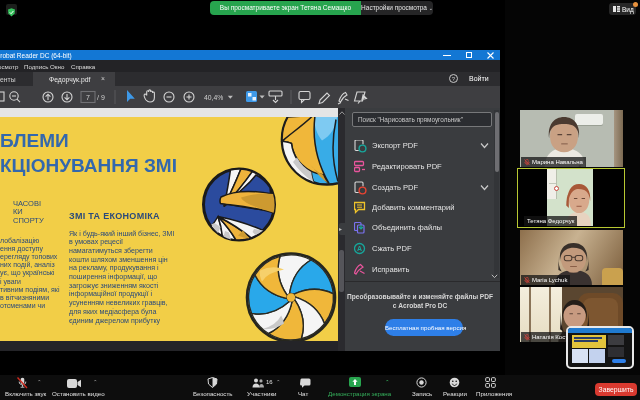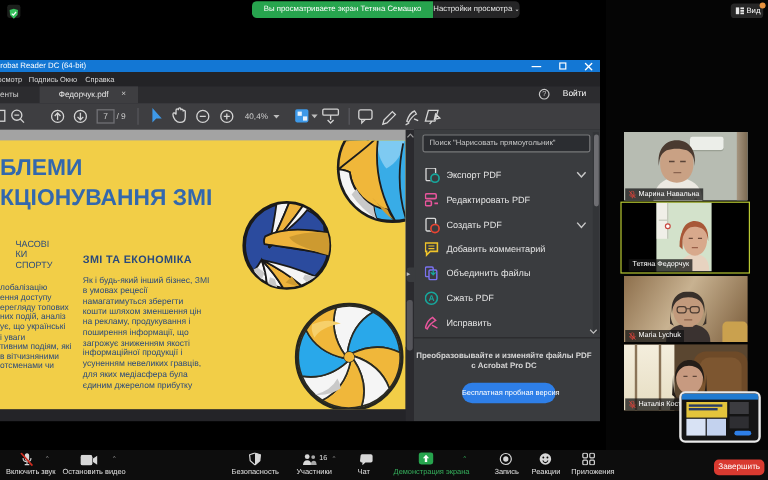--- a/index.html
+++ b/index.html
@@ -87,21 +87,21 @@
         <line x1="291" y1="4" x2="291" y2="18" stroke="#58585c"></line>
         <rect x="299" y="5.5" width="11" height="8" rx="1.5"></rect>
           <path d="M301.5 13.5 v3 l3-3"></path>
         <path d="M320 14 l7-7 l2.5 2.5 l-7 7 l-3.5 1z"></path>
         <path d="M339 15 c2-6 5-8 6.5-8.5 l1.5 2.5 c-2 1-5 4-6.5 7z M345 13 l3.5 1.5 M341 16.5 l-3 1.5"></path>
         <path d="M357 6 h8 l-2.5 9 h-8 z M360 15 l-2 2.5 M363 9 l3.5 3.5 l-4.5 1z"></path>
       </g>
     </svg>
   </div>
 
-  <div class="abs" style="left:0;top:58px;width:345px;height:181px;background:#a3a3a3;">
+  <div class="abs" style="left:0;top:58px;width:345px;height:181px;background:#e5e5e5;">
 
     <div class="abs" style="left:0;top:8.5px;width:337.5px;height:224px;background:#f2ce47;overflow:hidden;">
 
       <svg class="abs" style="left:0;top:0;" width="338" height="224" viewBox="0 0 338 224">
 
         <g transform="translate(327,22.5)">
           <circle r="45" fill="#38ace7" stroke="#1d1d1d" stroke-width="2.6"></circle>
           <path d="M -13 -25 L 10.5 -25 C 9 -12 4 -4 -5 1 C -10 -5 -13 -13 -13 -25 Z" fill="#7ecaf2"></path>
           <path d="M -19 -24 L -12 -24 C -14.5 -4 -12 20 2 44 C -0.5 42.5 -2.5 39 -4 35.2 A 36 36 0 0 1 -35.5 4 C -40 2 -44 1.8 -44.9 1.6 C -36 -6 -26 -16 -19 -24 Z" fill="#f0b73a" stroke="#1d1d1d" stroke-width="1.5"></path>
           <path d="M -14 28 C -10 34 -5 40 2 44 C -0.5 42.5 -2.5 39 -4 35.2 A 36 36 0 0 1 -17 25 Z" fill="#cd9a30"></path>

